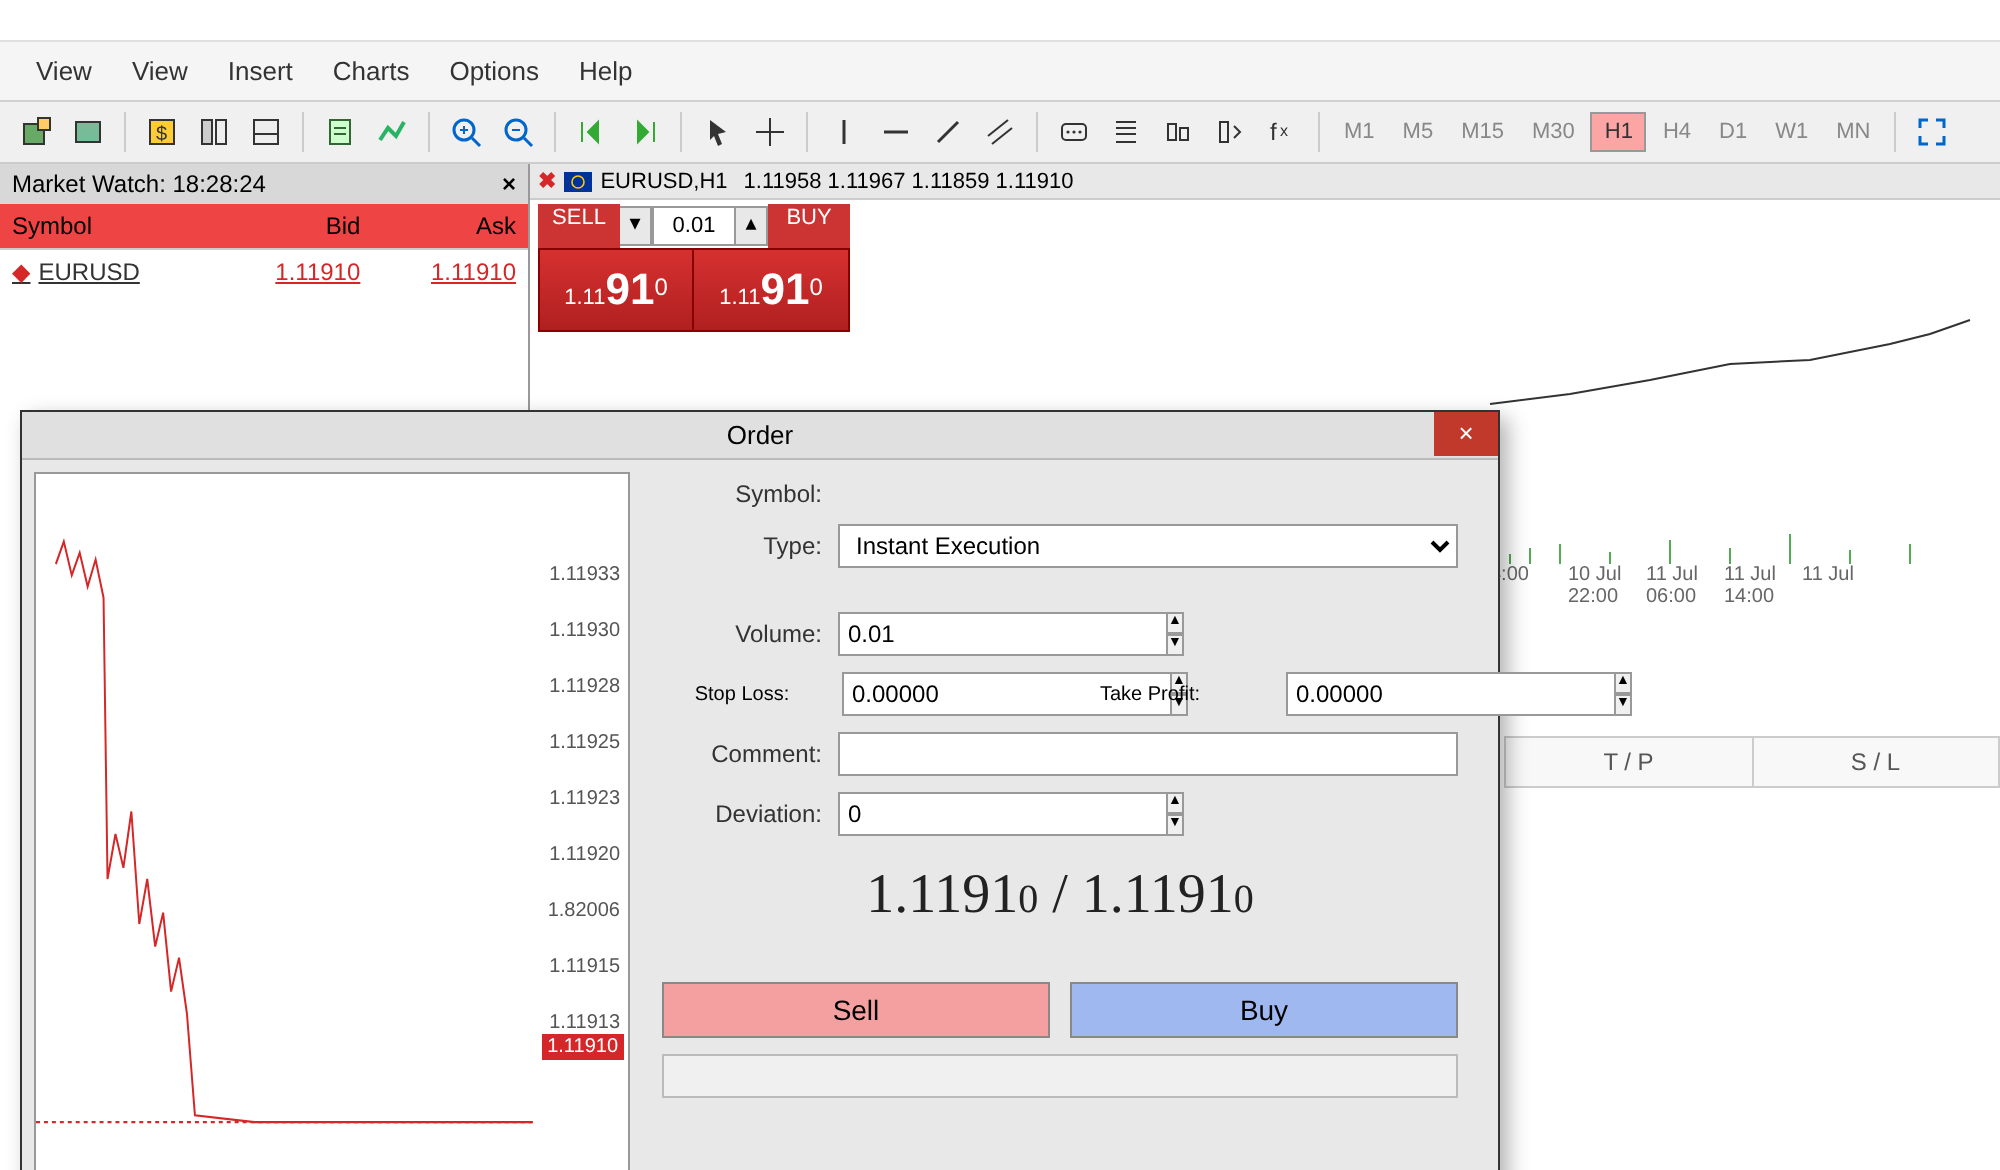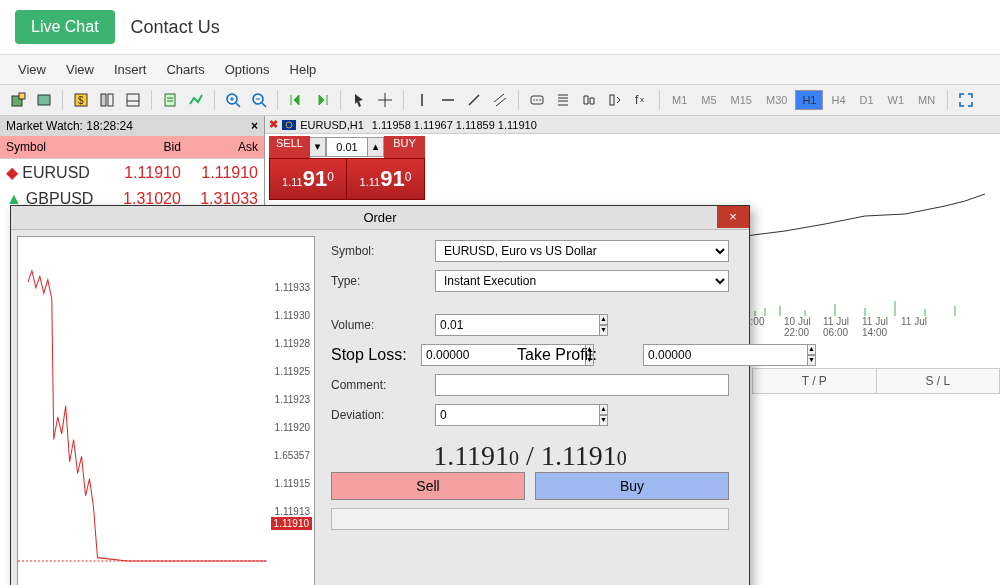--- a/index.html
+++ b/index.html
@@ -16,33 +16,33 @@
 
 .menu-bar { display: flex; gap: 4px; padding: 4px 10px; background: #f5f5f5; border-bottom: 1px solid #d0d0d0; }
 .menu-bar span { padding: 3px 8px; cursor: pointer; color: #333; font-size: 13px; }
 
 
 .toolbar { display: flex; align-items: center; gap: 2px; padding: 3px 6px; background: #f0f0f0; border-bottom: 1px solid #ccc; }
 .tool-btn { width: 24px; height: 24px; display: flex; align-items: center; justify-content: center; cursor: pointer; border: 1px solid transparent; border-radius: 2px; }
 .tool-btn svg { width: 16px; height: 16px; }
 .tool-sep { width: 1px; height: 20px; background: #ccc; margin: 0 4px; }
 .tf-btn { padding: 3px 6px; cursor: pointer; color: #888; font-size: 11px; }
-.tf-btn.active { border: 1px solid #999; background: #3b82f6; color: #333; }
+.tf-btn.active { border: 1px solid #999; background: #fca5a5; color: #333; }
 
 
 .main { display: flex; height: calc(100% - 120px); }
 
 
 .market-watch { width: 265px; border-right: 1px solid #999; background: #fff; }
 .mw-header { background: #d8d8d8; padding: 3px 6px; font-size: 12px; display: flex; justify-content: space-between; align-items: center; }
 .mw-close { cursor: pointer; font-weight: bold; }
 .mw-table { width: 100%; border-collapse: collapse; }
-.mw-table th { text-align: left; padding: 4px 6px; font-weight: normal; background: #fca5a5; border-bottom: 1px solid #ccc; font-size: 12px; }
+.mw-table th { text-align: left; padding: 4px 6px; font-weight: normal; background: #ef4444; border-bottom: 1px solid #ccc; font-size: 12px; }
 .mw-table th:nth-child(2), .mw-table th:nth-child(3) { text-align: right; }
-.mw-table td { padding: 4px 6px; font-size: 16px; }
+.mw-table td { padding: 4px 6px; font-size: 12px; text-decoration: underline; }
 .mw-table td:first-child { color: #333; }
 .price-red { color: #d62728; text-align: right; }
 .sym-diamond { color: #d62728; margin-right: 4px; }
 .sym-tri { color: #28b463; margin-right: 4px; }
 
 
 .chart-area { flex: 1; position: relative; background: #fff; }
 .chart-tab { background: #e8e8e8; border-bottom: 1px solid #ccc; padding: 2px 4px; font-size: 11px; display: flex; align-items: center; gap: 4px; }
 .chart-tab-x { color: #d62728; cursor: pointer; font-weight: bold; }
 .quote-panel { display: flex; position: absolute; top: 20px; left: 4px; }
@@ -68,46 +68,42 @@
 .dlg-title { background: #e0e0e0; padding: 4px; text-align: center; font-size: 13px; position: relative; border-bottom: 1px solid #bbb; }
 .dlg-close { position: absolute; right: 0; top: 0; width: 32px; height: 22px; background: #c0392b; color: #fff; text-align: center; line-height: 22px; cursor: pointer; font-size: 13px; }
 .dlg-body { display: flex; height: calc(100% - 24px); }
 .dlg-chart { width: 298px; background: #fff; margin: 6px; border: 1px solid #999; position: relative; }
 .dlg-chart-axis { position: absolute; right: 2px; top: 0; bottom: 0; width: 45px; margin-top: 33px; }
 .dlg-chart-axis span { position: absolute; right: 2px; font-size: 10px; color: #555; }
 .dlg-price-label { position: absolute; right: 2px; background: #d62728; color: #fff; font-size: 10px; padding: 1px 3px; }
 
 .dlg-form { flex: 1; padding: 10px 20px 10px 10px; }
 .form-row { display: flex; align-items: center; margin-bottom: 8px; }
-.form-row label { width: 80px; margin-right: 24px; font-size: 12px; color: #333; }
+.form-row label { width: 80px; text-align: right; margin-right: 8px; font-size: 12px; color: #333; }
 .form-row select, .form-row input[type=text] { flex: 1; height: 22px; border: 1px solid #999; background: #fff; padding: 0 4px; font-size: 12px; }
 .spinner { width: 86px; display: flex; }
 .spinner input { flex: 1; height: 22px; border: 1px solid #999; padding: 0 4px; font-size: 12px; }
 .spinner-btns { width: 18px; display: flex; flex-direction: column; }
 .spinner-btns div { height: 11px; border: 1px solid #999; border-left: none; background: #f0f0f0; font-size: 7px; text-align: center; line-height: 8px; cursor: pointer; }
 .form-row-sl { display: flex; align-items: center; margin-bottom: 8px; gap: 10px; }
-.form-row-sl label { text-align: left; font-size: 16px; }
-
-.price-display { text-align: center; font-size: 28px; font-family: Georgia, serif; margin: 14px 0 0; color: #222; }
+.form-row-sl label { text-align: center; font-size: 10px; }
+
+.price-display { text-align: center; font-size: 28px; font-family: Georgia, serif; margin: 14px 0 27px; color: #222; }
 .price-display .small { font-size: 20px; }
 
 .action-row { display: flex; gap: 10px; }
 .action-btn { flex: 1; height: 28px; border: 1px solid #888; cursor: pointer; font-size: 14px; }
 .btn-sell { background: #f5a0a0; }
 .btn-buy { background: #a0b8f0; }
 .empty-bar { height: 22px; background: #f0f0f0; border: 1px solid #bbb; margin-top: 8px; }
 </style>
 </head>
 <body>
 
 <div class="header">
-  <div class="header-right">
-    <div class="live-chat">Live Chat</div>
-    <div class="contact">Contact Us</div>
-  </div>
 </div>
 
 <div class="menu-bar">
   <span>View</span>
   <span>View</span>
   <span>Insert</span>
   <span>Charts</span>
   <span>Options</span>
   <span>Help</span>
 </div>
@@ -280,25 +276,20 @@
         <th>Symbol</th>
         <th>Bid</th>
         <th>Ask</th>
       </tr>
         </thead>
       <tbody>
         <tr>
           <td><span class="sym-diamond">◆</span><span>EURUSD</span></td>
           <td class="price-red">1.11910</td>
           <td class="price-red">1.11910</td>
-        </tr>
-        <tr>
-          <td><span class="sym-tri">▲</span><span>GBPUSD</span></td>
-          <td class="price-red">1.31020</td>
-          <td class="price-red">1.31033</td>
         </tr>
       </tbody>
     </table>
   </div>
 
   <div class="chart-area">
     <div class="chart-tab">
       <span class="chart-tab-x">✖</span>
       <svg width="14" height="10">
           <rect width="14" height="10" fill="#039"></rect>
@@ -370,30 +361,29 @@
         <polyline points="10,40 14,30 18,45 22,35 26,50 30,38 34,55 36,180 40,160 44,175 48,150 52,200 56,180 60,210 64,195 68,230 72,215 76,240 80,285 110,288 250,288" fill="none" stroke="#d62728" stroke-width="1"></polyline>
         <line x1="0" y1="288" x2="250" y2="288" stroke="#d62728" stroke-dasharray="2,2"></line>
       </svg>
       <div class="dlg-chart-axis">
         <span style="top:12px">1.11933</span>
         <span style="top:40px">1.11930</span>
         <span style="top:68px">1.11928</span>
         <span style="top:96px">1.11925</span>
         <span style="top:124px">1.11923</span>
         <span style="top:152px">1.11920</span>
-        <span style="top:180px">1.65357</span>
+        <span style="top:180px">1.82006</span>
         <span style="top:208px">1.11915</span>
         <span style="top:236px">1.11913</span>
       </div>
       <div class="dlg-price-label" style="top:280px">1.11910</div>
     </div>
     <div class="dlg-form">
       <div class="form-row">
         <label>Symbol:</label>
-        <select><option>EURUSD, Euro vs US Dollar</option></select>
       </div>
       <div class="form-row">
         <label>Type:</label>
         <select><option>Instant Execution</option></select>
       </div>
       <div style="height:14px"></div>
       <div class="form-row">
         <label>Volume:</label>
         <div class="spinner">
             <input value="0.01" style="">

